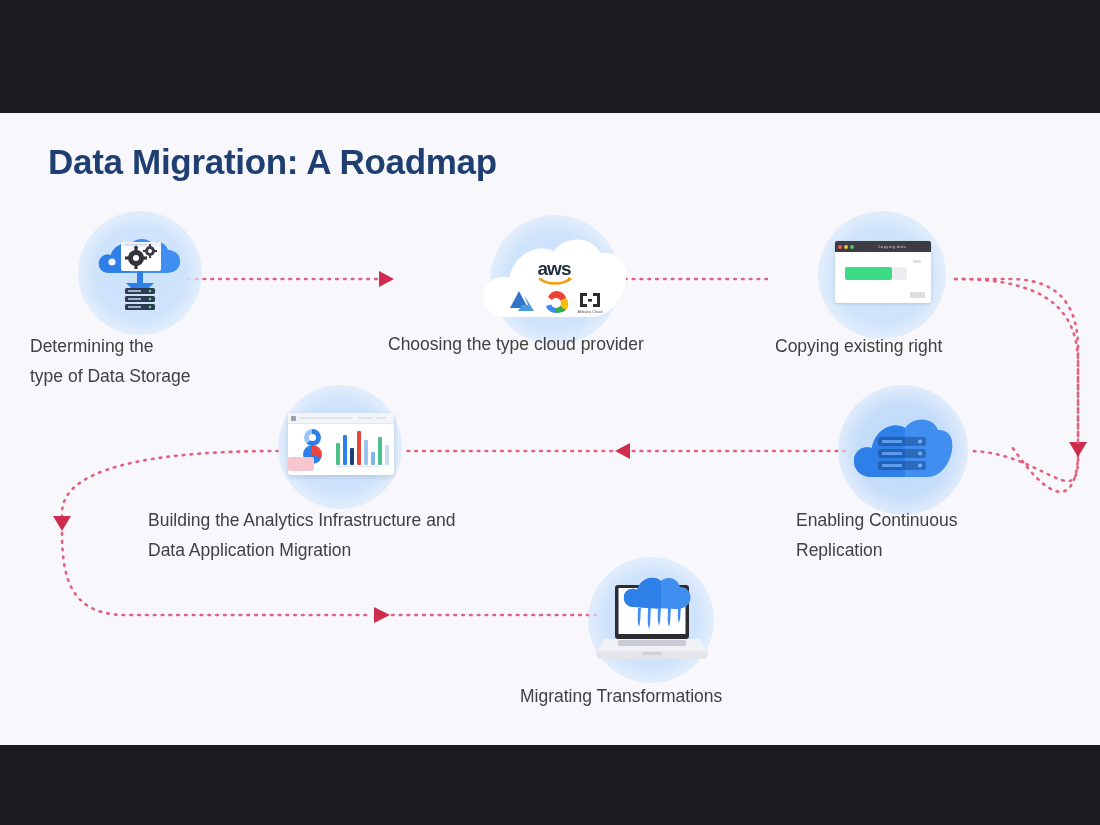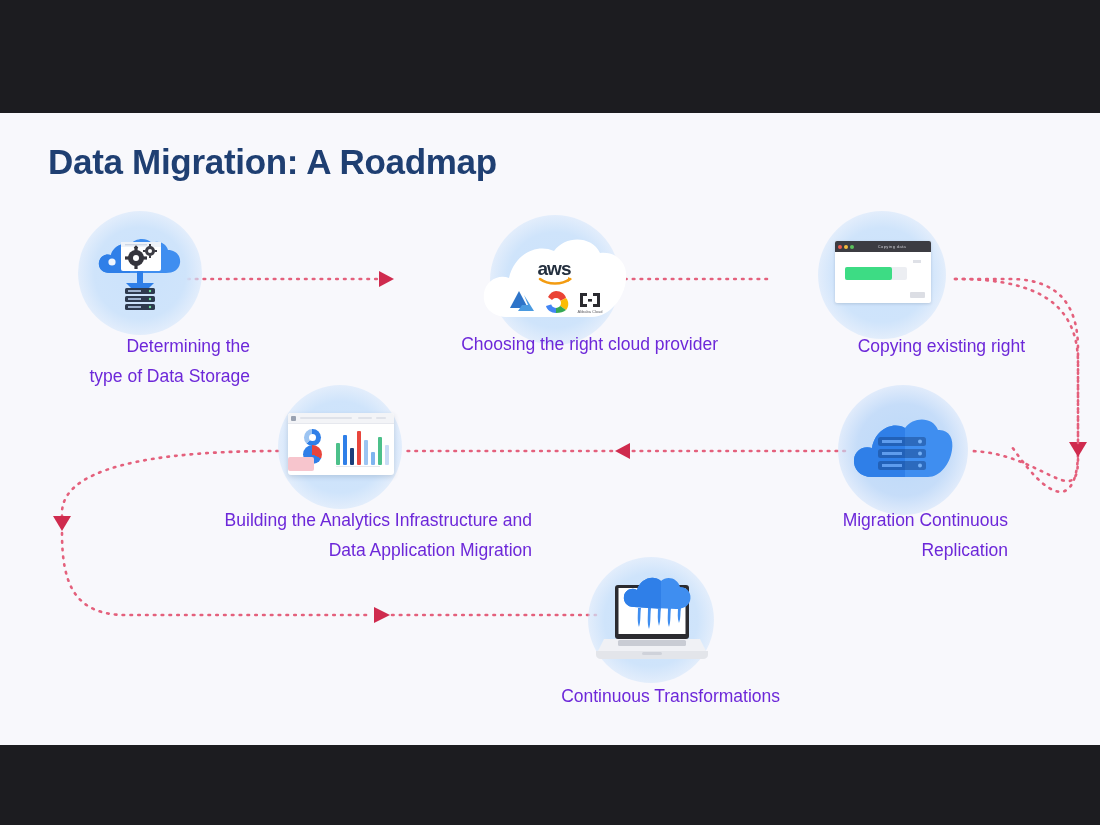--- a/index.html
+++ b/index.html
@@ -34,22 +34,22 @@
 
   
   .node { position: absolute; }
   .halo {
     position: absolute; border-radius: 50%;
     background: radial-gradient(circle at 50% 50%, #cbe2fb 0%, #cfe4fb 52%, rgba(208,228,251,0.55) 70%, rgba(225,238,252,0.0) 78%);
   }
   .icon-wrap { position: absolute; }
   .caption {
     position: absolute;
-    text-align: right;
-    color: #6d28d9;
+    text-align: left;
+    color: #404040;
     font-size: 17.5px;
     line-height: 1.72;
     white-space: pre-line;
   }
 
   
   .winbox {
     position: absolute; background: #ffffff;
     border-radius: 2px;
     box-shadow: 0 1px 3px rgba(40,60,90,.18);
@@ -219,21 +219,21 @@
           </g>
 
           <g transform="translate(100,74)">
             <path d="M2,2 L9,2 L9,5 L5,5 L5,13 L9,13 L9,16 L2,16 Z" fill="#2b2b30"></path>
             <path d="M22,2 L15,2 L15,5 L19,5 L19,13 L15,13 L15,16 L22,16 Z" fill="#2b2b30"></path>
             <rect x="10" y="8" width="4" height="2.6" fill="#2b2b30"></rect>
           </g>
           <text x="112" y="96" font-family="Liberation Sans, sans-serif" font-size="4" fill="#5d5d63" text-anchor="middle">Alibaba Cloud</text>
         </svg>
       </div>
-      <div class="caption" style="left:-90px; top:124px; width:330px;">Choosing the right cloud provider</div>
+      <div class="caption" style="left:-90px; top:124px; width:330px;">Choosing the type cloud provider</div>
     </div>
 
     <div class="node" style="left:818px; top:98px;">
       <div class="halo" style="left:0;top:0;width:128px;height:128px;"></div>
       <div class="icon-wrap" style="left:17px; top:30px; width:96px; height:62px;">
         <div class="winbox" style="left:0;top:0;width:96px;height:62px;">
           <div class="wintitle">
             <span class="dot" style="background:#ef5b4f"></span>
             <span class="dot" style="background:#f5bc3f"></span>
             <span class="dot" style="background:#5ac05a"></span>
@@ -263,21 +263,21 @@
             <rect x="28" y="58" width="48" height="9" rx="2.5" fill="#123a78"></rect>
             <rect x="32" y="37" width="20" height="3" fill="#9fc6f5"></rect>
             <rect x="32" y="49" width="20" height="3" fill="#9fc6f5"></rect>
             <rect x="32" y="61" width="20" height="3" fill="#9fc6f5"></rect>
             <circle cx="70" cy="38.5" r="2" fill="#bfe0ff"></circle>
             <circle cx="70" cy="50.5" r="2" fill="#bfe0ff"></circle>
             <circle cx="70" cy="62.5" r="2" fill="#bfe0ff"></circle>
           </g>
         </svg>
       </div>
-      <div class="caption" style="left:-42px; top:120px; width:212px;">Migration Continuous
+      <div class="caption" style="left:-42px; top:120px; width:212px;">Enabling Continuous
 Replication</div>
     </div>
 
     <div class="node" style="left:278px; top:272px;">
       <div class="halo" style="left:0;top:0;width:124px;height:124px;"></div>
       <div class="icon-wrap" style="left:10px; top:28px; width:106px; height:70px;">
         <div class="dash" style="left:0;top:0;width:106px;height:62px;">
           <div class="dash-bar">
             <span class="sq"></span>
             <span class="ln" style="width:52px;"></span>
@@ -328,17 +328,17 @@
             <path d="M74,37 C74,45 73,50 75,56 C77,50 76,45 77,37 Z"></path>
             <path d="M84,37 C84,42 83,47 85,52 C87,47 86,42 87,37 Z"></path>
           </g>
 
           <path d="M10,68 L106,68 L112,80 L4,80 Z" fill="#f0f1f5"></path>
           <rect x="24" y="69" width="68" height="6" rx="1.5" fill="#c9ccd4"></rect>
           <path d="M2,80 L114,80 L114,84 C114,86 112,88 109,88 L7,88 C4,88 2,86 2,84 Z" fill="#e3e5ea"></path>
           <rect x="48" y="81" width="20" height="3" rx="1.5" fill="#cfd2da"></rect>
         </svg>
       </div>
-      <div class="caption" style="left:-68px; top:124px; width:260px;">Continuous Transformations</div>
+      <div class="caption" style="left:-68px; top:124px; width:260px;">Migrating Transformations</div>
     </div>
 
   </div>
 </div>
 
 </body></html>

